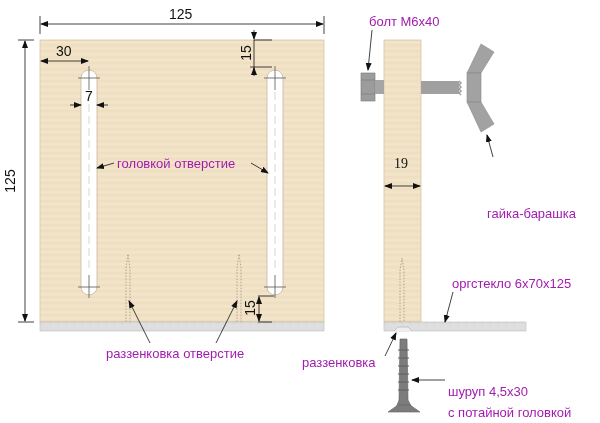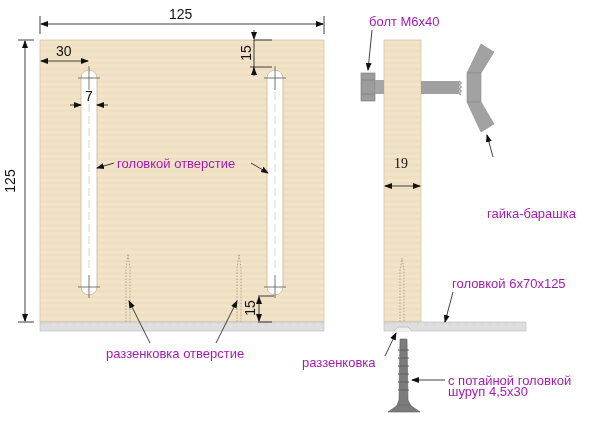--- a/index.html
+++ b/index.html
@@ -143,16 +143,16 @@
 <div class="dim" style="left:56px;top:43px;">30</div>
 <div class="dim" style="left:85px;top:88px;">7</div>
 <div class="dim rot" style="left:238px;top:45px;">15</div>
 <div class="dim rot" style="left:242px;top:300px;">15</div>
 <div class="lbl" style="left:117px;top:156px;">головкой отверстие</div>
 <div class="lbl" style="left:106px;top:346px;">раззенковка отверстие</div>
 
 <div class="dim" style="left:394px;top:156px;font-family:Liberation Serif, serif;">19</div>
 <div class="lbl" style="left:369px;top:14px;">болт М6х40</div>
 <div class="lbl" style="left:487px;top:158px;margin-top:48px;">гайка-барашка</div>
-<div class="lbl" style="left:452px;top:276px;">головкой 6х70х125</div>
+<div class="lbl" style="left:452px;top:276px;">оргстекло 6х70х125</div>
 <div class="lbl" style="left:302px;top:355px;text-align:right;">раззенковка</div>
 <div class="lbl" style="left:448px;top:384px;">шуруп 4,5х30</div>
-<div class="lbl" style="left:448px;top:373px;">с потайной головкой</div>
+<div class="lbl" style="left:448px;top:405px;">с потайной головкой</div>
 
 </body></html>

